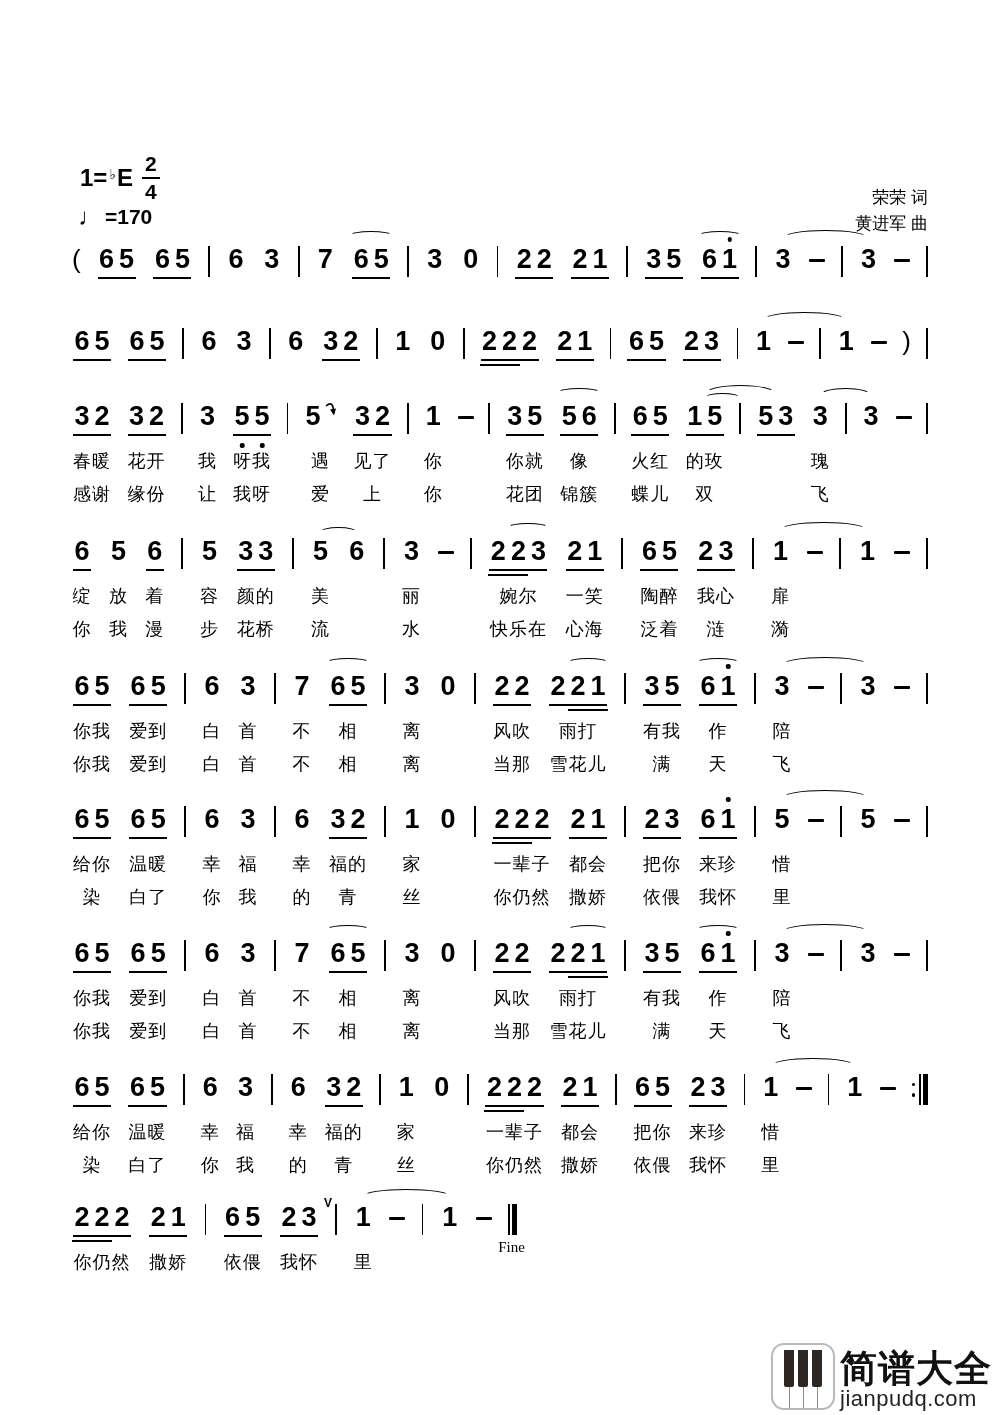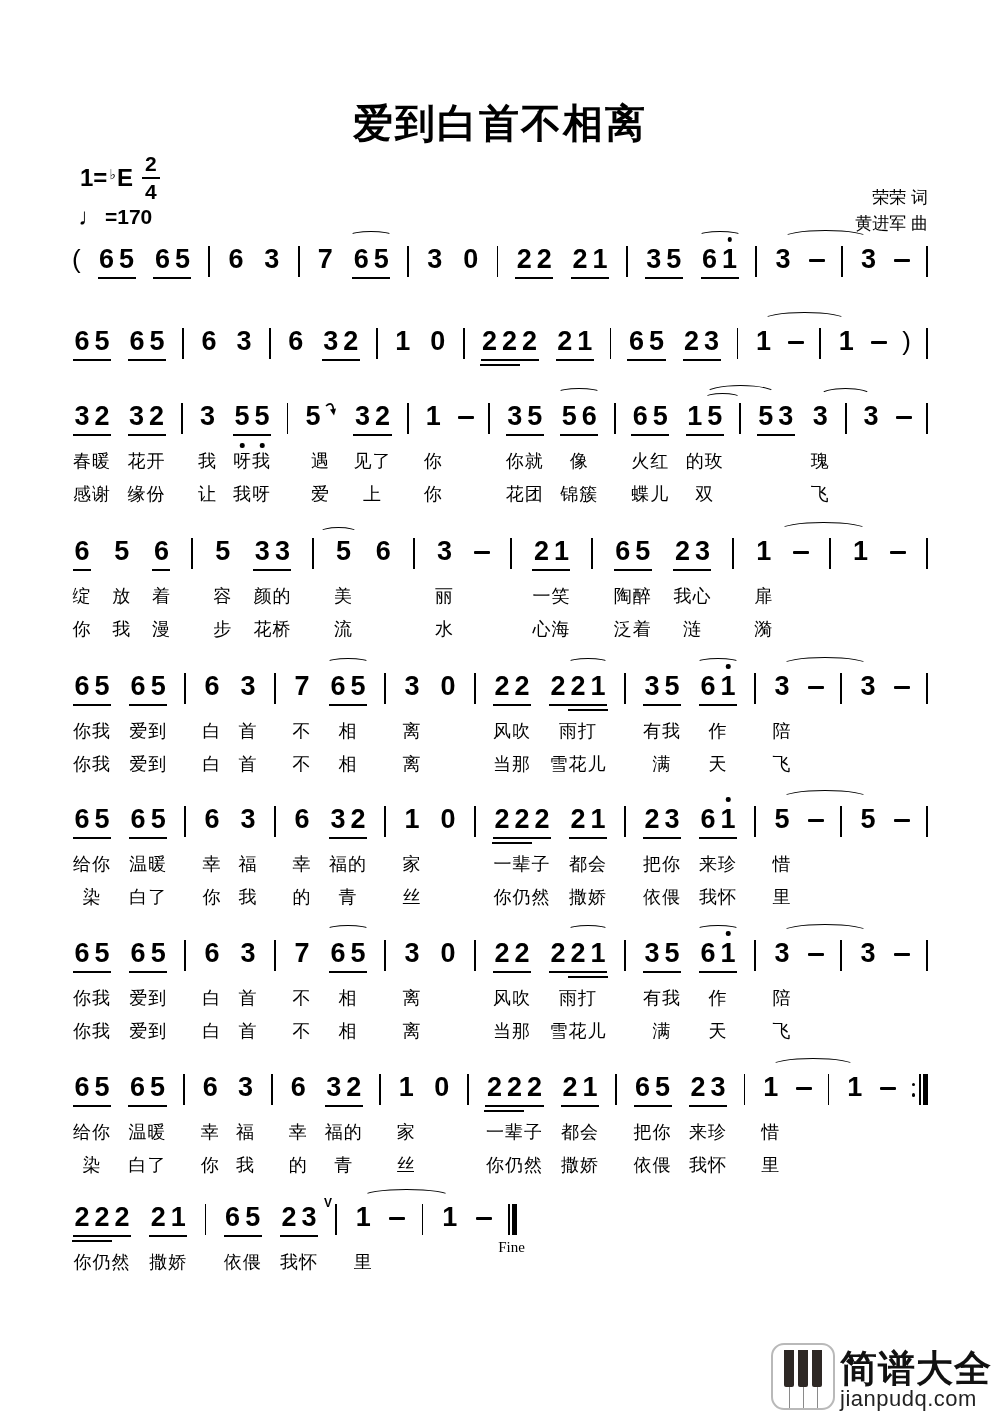--- a/index.html
+++ b/index.html
@@ -54,21 +54,20 @@
   .piano .wl{position:absolute;top:42px;width:1.6px;height:21px;background:#8a8a8a;}
   .logotxt{display:flex;flex-direction:column;align-items:flex-start;line-height:1;}
   .logotxt .cn{font-size:37px;font-weight:600;letter-spacing:1px;color:#111;}
   .logotxt .url{font-size:22px;color:#222;margin-top:1px;letter-spacing:0.5px;text-align:center;}
 </style>
 </head>
 <body>
 
 <div id="sheet">
 
-  <div class="title">爱到白首不相离</div>
 
   <div class="keysig">
     <span>1=</span>
       <sup>♭</sup>
       <span>E</span>
     <span class="frac">
       <span class="num">2</span>
       <span class="den">4</span>
     </span>
   </div>
@@ -610,20 +609,27 @@
           </div>
           <div class="cell">
             <div class="noterow">
               <div class="bar"></div>
             </div>
             <div class="lyr"></div>
             <div class="lyr"></div>
           </div>
           <div class="cell">
             <div class="noterow">
+              <div class="grp"><div class="ch" style="display: inline-block;">2</div><div class="ch" style="display: inline-block;">2</div><div class="ch" style="display: inline-block;">3</div><div class="ul1"></div><div class="ul2" style="left: 0%; width: 66.6667%;"></div><div class="slur" style="left: 33.3333%; width: 66.6667%;"></div></div>
+            </div>
+            <div class="lyr">婉尔</div>
+            <div class="lyr">快乐在</div>
+          </div>
+          <div class="cell">
+            <div class="noterow">
               <div class="grp"><div class="ch" style="display: inline-block;">2</div><div class="ch" style="display: inline-block;">1</div><div class="ul1"></div></div>
             </div>
             <div class="lyr">一笑</div>
             <div class="lyr">心海</div>
           </div>
           <div class="cell">
             <div class="noterow">
               <div class="bar"></div>
             </div>
             <div class="lyr"></div>

